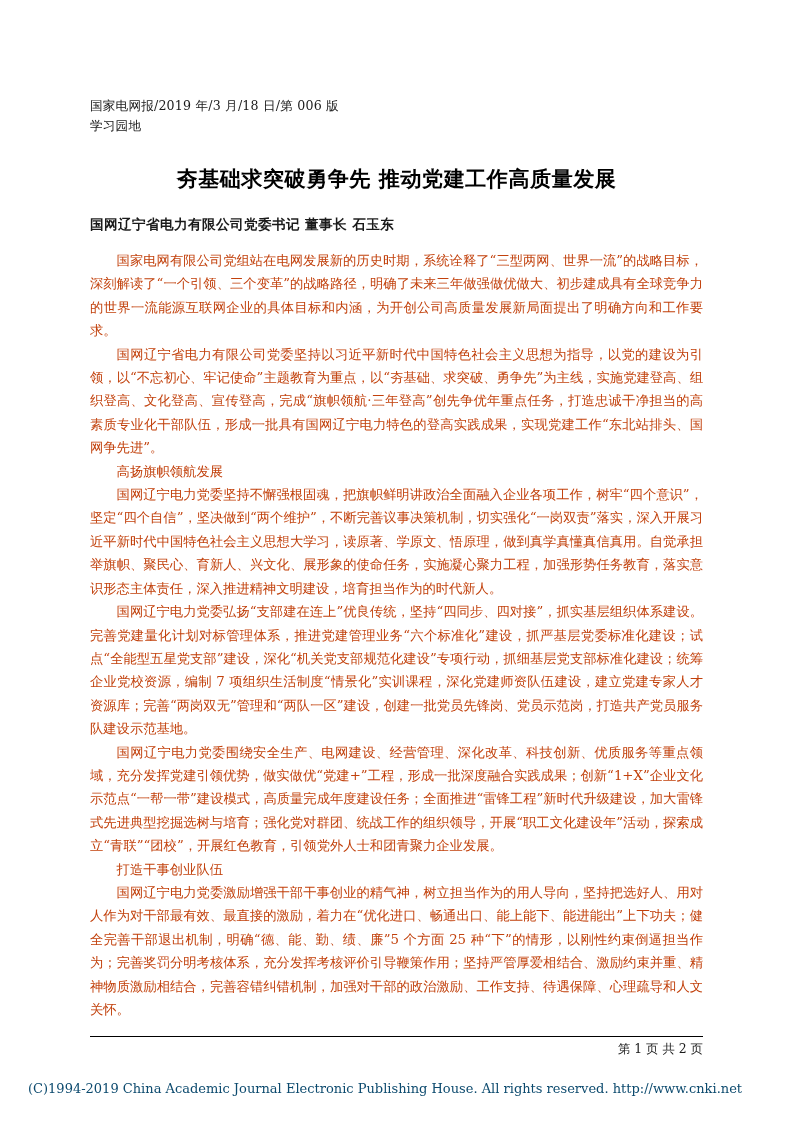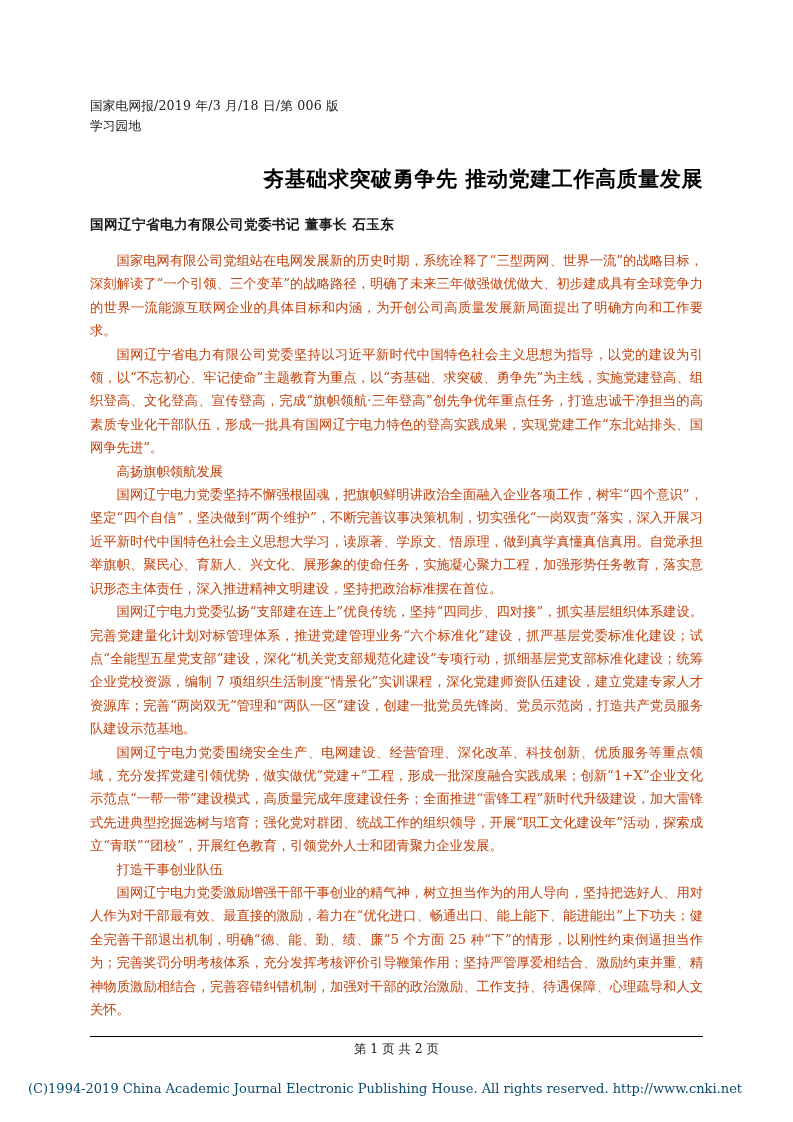--- a/index.html
+++ b/index.html
@@ -35,21 +35,21 @@
     font-size: 12.6px;
     line-height: 20px;
     color: #1a1a1a;
     letter-spacing: 0.2px;
   }
   .masthead div { white-space: nowrap; }
 
   
   .doc-title {
     margin-top: 28px;
-    text-align: right;
+    text-align: center;
     font-size: 21px;
     font-weight: bold;
     line-height: 30px;
     letter-spacing: 0.6px;
     color: #000000;
     font-family: "DejaVu Sans", "Liberation Sans", sans-serif;
   }
 
   
   .byline {
@@ -85,21 +85,21 @@
     top: 1036px;
     width: 613px;
     height: 0;
     border-top: 1px solid #000000;
   }
   .footer-page {
     position: absolute;
     left: 90px;
     top: 1039px;
     width: 613px;
-    text-align: center;
+    text-align: right;
     font-size: 12.4px;
     line-height: 20px;
     color: #1a1a1a;
   }
   .copyright {
     position: absolute;
     left: 28px;
     top: 1079px;
     width: 737px;
     font-size: 13px;
@@ -122,21 +122,21 @@
     </div>
 
     <div class="doc-title">夯基础求突破勇争先   推动党建工作高质量发展</div>
 
     <div class="byline">国网辽宁省电力有限公司党委书记   董事长   石玉东</div>
 
     <div class="body-text">
       <p>国家电网有限公司党组站在电网发展新的历史时期，系统诠释了“三型两网、世界一流”的战略目标，深刻解读了“一个引领、三个变革”的战略路径，明确了未来三年做强做优做大、初步建成具有全球竞争力的世界一流能源互联网企业的具体目标和内涵，为开创公司高质量发展新局面提出了明确方向和工作要求。</p>
       <p>国网辽宁省电力有限公司党委坚持以习近平新时代中国特色社会主义思想为指导，以党的建设为引领，以“不忘初心、牢记使命”主题教育为重点，以“夯基础、求突破、勇争先”为主线，实施党建登高、组织登高、文化登高、宣传登高，完成“旗帜领航·三年登高”创先争优年重点任务，打造忠诚干净担当的高素质专业化干部队伍，形成一批具有国网辽宁电力特色的登高实践成果，实现党建工作“东北站排头、国网争先进”。</p>
       <p class="subhead">高扬旗帜领航发展</p>
-      <p>国网辽宁电力党委坚持不懈强根固魂，把旗帜鲜明讲政治全面融入企业各项工作，树牢“四个意识”，坚定“四个自信”，坚决做到“两个维护”，不断完善议事决策机制，切实强化“一岗双责”落实，深入开展习近平新时代中国特色社会主义思想大学习，读原著、学原文、悟原理，做到真学真懂真信真用。自觉承担举旗帜、聚民心、育新人、兴文化、展形象的使命任务，实施凝心聚力工程，加强形势任务教育，落实意识形态主体责任，深入推进精神文明建设，坚持把政治标准摆在首位。</p>
+      <p>国网辽宁电力党委坚持不懈强根固魂，把旗帜鲜明讲政治全面融入企业各项工作，树牢“四个意识”，坚定“四个自信”，坚决做到“两个维护”，不断完善议事决策机制，切实强化“一岗双责”落实，深入开展习近平新时代中国特色社会主义思想大学习，读原著、学原文、悟原理，做到真学真懂真信真用。自觉承担举旗帜、聚民心、育新人、兴文化、展形象的使命任务，实施凝心聚力工程，加强形势任务教育，落实意识形态主体责任，深入推进精神文明建设，培育担当作为的时代新人。</p>
       <p>国网辽宁电力党委弘扬“支部建在连上”优良传统，坚持“四同步、四对接”，抓实基层组织体系建设。完善党建量化计划对标管理体系，推进党建管理业务“六个标准化”建设，抓严基层党委标准化建设；试点“全能型五星党支部”建设，深化“机关党支部规范化建设”专项行动，抓细基层党支部标准化建设；统筹企业党校资源，编制 7 项组织生活制度“情景化”实训课程，深化党建师资队伍建设，建立党建专家人才资源库；完善“两岗双无”管理和“两队一区”建设，创建一批党员先锋岗、党员示范岗，打造共产党员服务队建设示范基地。</p>
       <p>国网辽宁电力党委围绕安全生产、电网建设、经营管理、深化改革、科技创新、优质服务等重点领域，充分发挥党建引领优势，做实做优“党建+”工程，形成一批深度融合实践成果；创新“1+X”企业文化示范点“一帮一带”建设模式，高质量完成年度建设任务；全面推进“雷锋工程”新时代升级建设，加大雷锋式先进典型挖掘选树与培育；强化党对群团、统战工作的组织领导，开展“职工文化建设年”活动，探索成立“青联”“团校”，开展红色教育，引领党外人士和团青聚力企业发展。</p>
       <p class="subhead">打造干事创业队伍</p>
       <p>国网辽宁电力党委激励增强干部干事创业的精气神，树立担当作为的用人导向，坚持把选好人、用对人作为对干部最有效、最直接的激励，着力在“优化进口、畅通出口、能上能下、能进能出”上下功夫；健全完善干部退出机制，明确“德、能、勤、绩、廉”5 个方面 25 种“下”的情形，以刚性约束倒逼担当作为；完善奖罚分明考核体系，充分发挥考核评价引导鞭策作用；坚持严管厚爱相结合、激励约束并重、精神物质激励相结合，完善容错纠错机制，加强对干部的政治激励、工作支持、待遇保障、心理疏导和人文关怀。</p>
     </div>
 
   </div>
 
   <div class="footer-rule"></div>
   <div class="footer-page">第 1 页  共 2 页</div>

